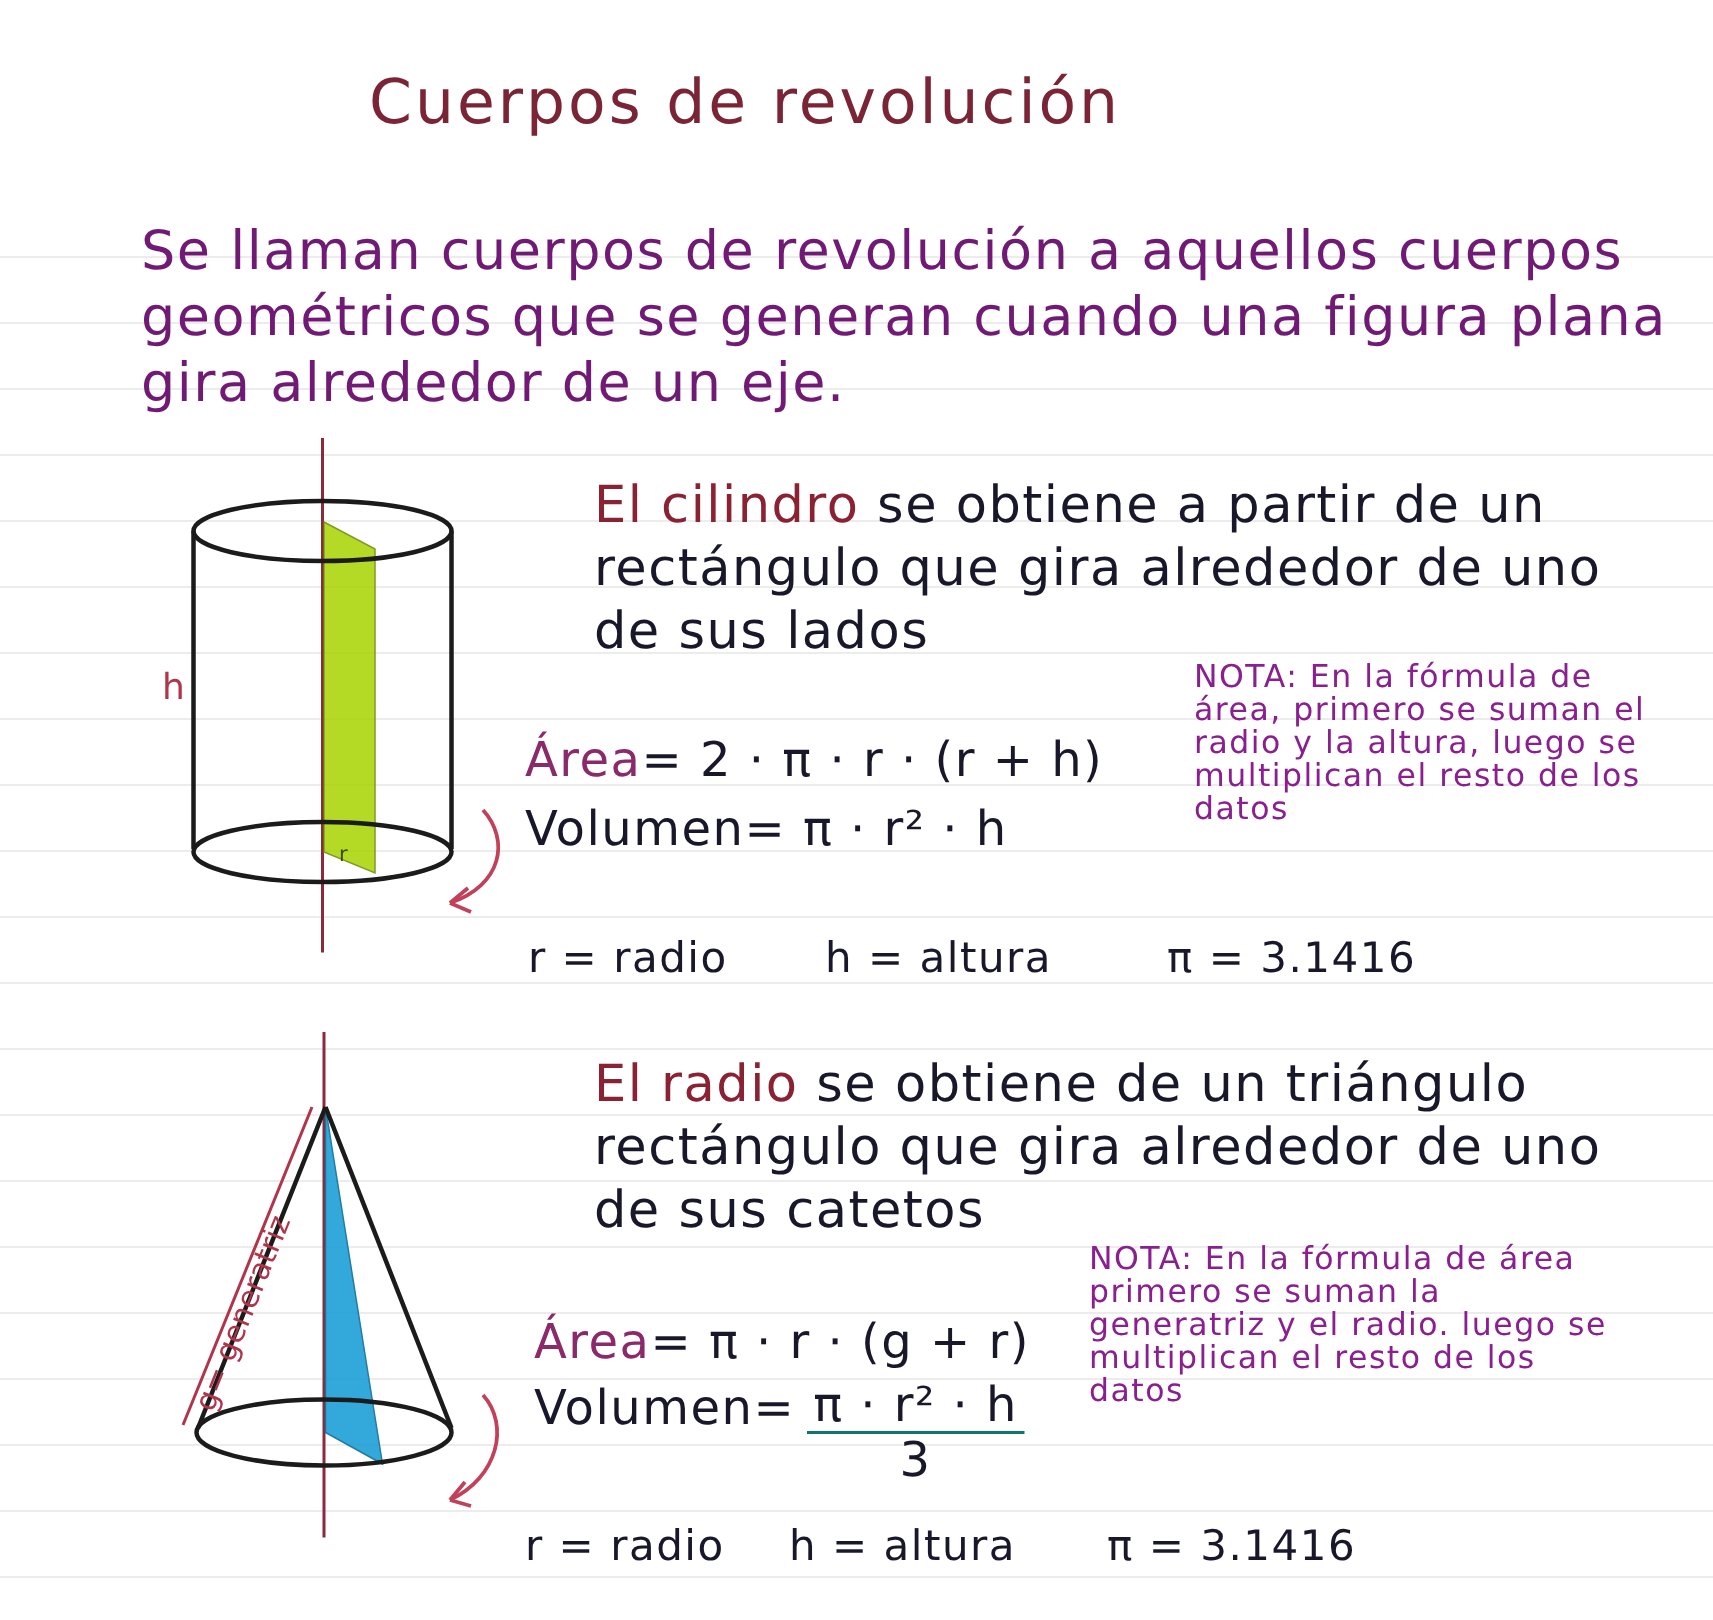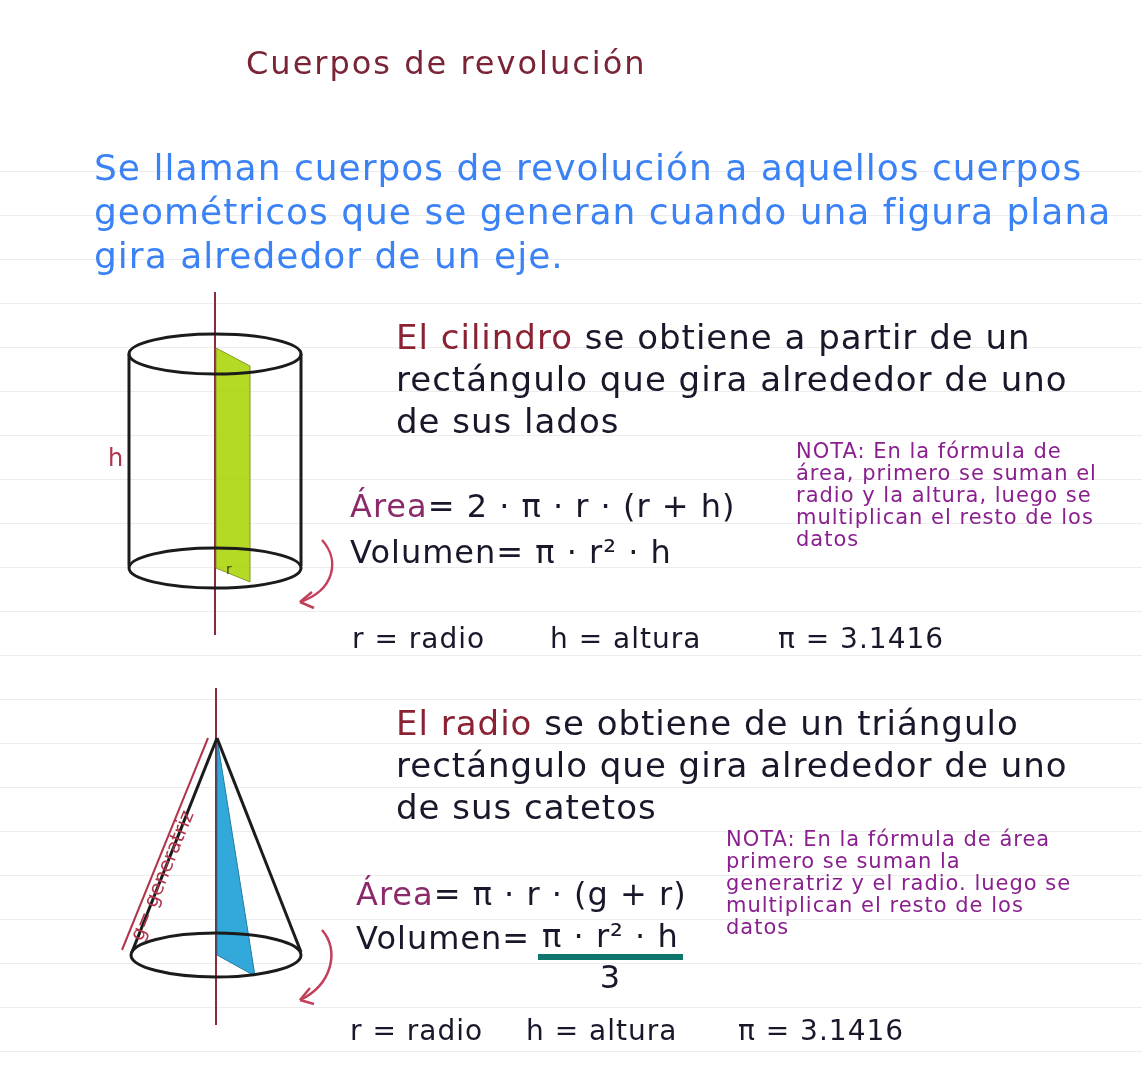--- a/index.html
+++ b/index.html
@@ -8,39 +8,39 @@
     position: relative;
     font-family: "DejaVu Sans", sans-serif;
     color: #1b1b22;
     background:
       repeating-linear-gradient(to bottom, transparent 0, transparent 43px, #ececec 43px, #ececec 44px);
     background-position: 0 128px;
   }
   .page { position: absolute; inset: 0; background: linear-gradient(to bottom, #ffffff 0, #ffffff 128px, transparent 128px); }
   .title {
     position: absolute; left: 246px; top: 44px;
-    font-size: 32px; letter-spacing: 2px; color: #7a2436; font-weight: normal;
+    font-size: 41px; letter-spacing: 2px; color: #7a2436; font-weight: normal;
   }
   .intro {
     position: absolute; left: 94px; top: 146px; width: 1020px;
-    font-size: 36px; line-height: 44px; color: #3b82f6; letter-spacing: 1px;
+    font-size: 36px; line-height: 44px; color: #701a75; letter-spacing: 1px;
   }
   .section-heading {
     position: absolute; font-size: 34px; line-height: 42px; color: #18182a; letter-spacing: 1px; margin-left: 48px;
   }
   .section-heading .keyword { color: #8a2233; }
   .formula { position: absolute; font-size: 32px; line-height: 40px; color: #18182a; letter-spacing: 1px; }
   .formula .lbl-area { color: #8a2a6a; text-align: center; }
   .note {
     position: absolute; font-size: 21px; line-height: 22px; color: #8a1f8f; letter-spacing: 1px;
   }
   .legend { position: absolute; font-size: 28px; color: #18182a; letter-spacing: 1px; display: flex; gap: 28px; }
   .legend span { display: inline-block; }
   .fraction { display: inline-flex; flex-direction: column; align-items: center; vertical-align: top; }
-  .fraction .num { border-bottom: 6px solid #0f766e; padding: 0 4px; line-height: 36px; }
+  .fraction .num { border-bottom: 2px solid #0f766e; padding: 0 4px; line-height: 36px; }
   .fraction .den { line-height: 34px; }
   svg { position: absolute; overflow: visible; }
 </style>
 </head>
 <body>
 
 <div class="page"></div>
 
 <h1 class="title">Cuerpos de revolución</h1>
 

